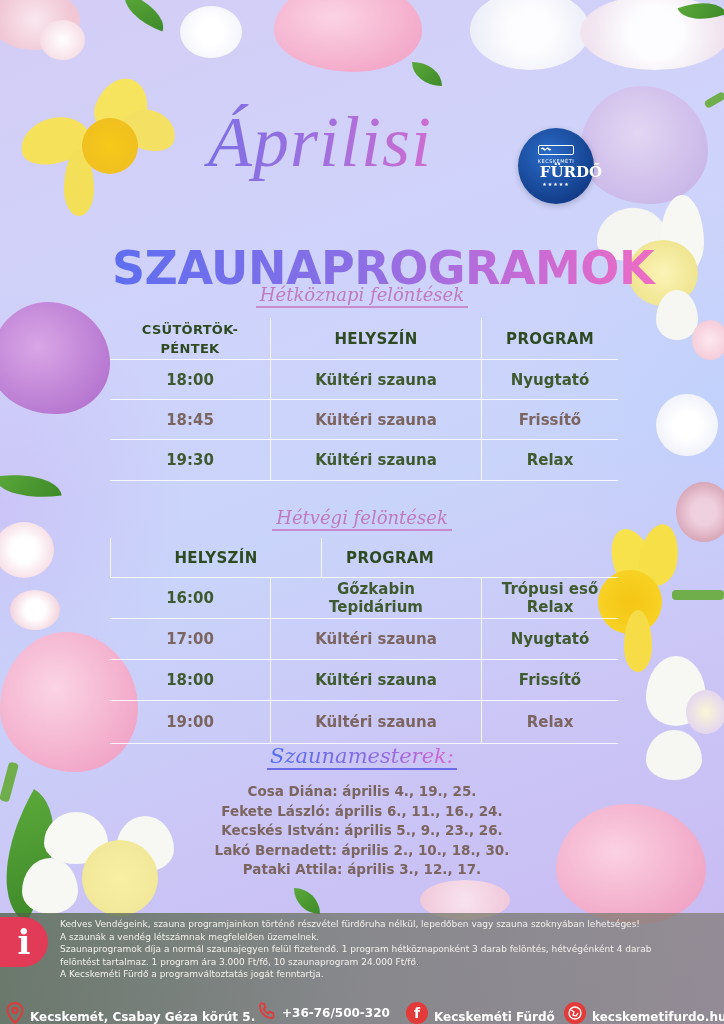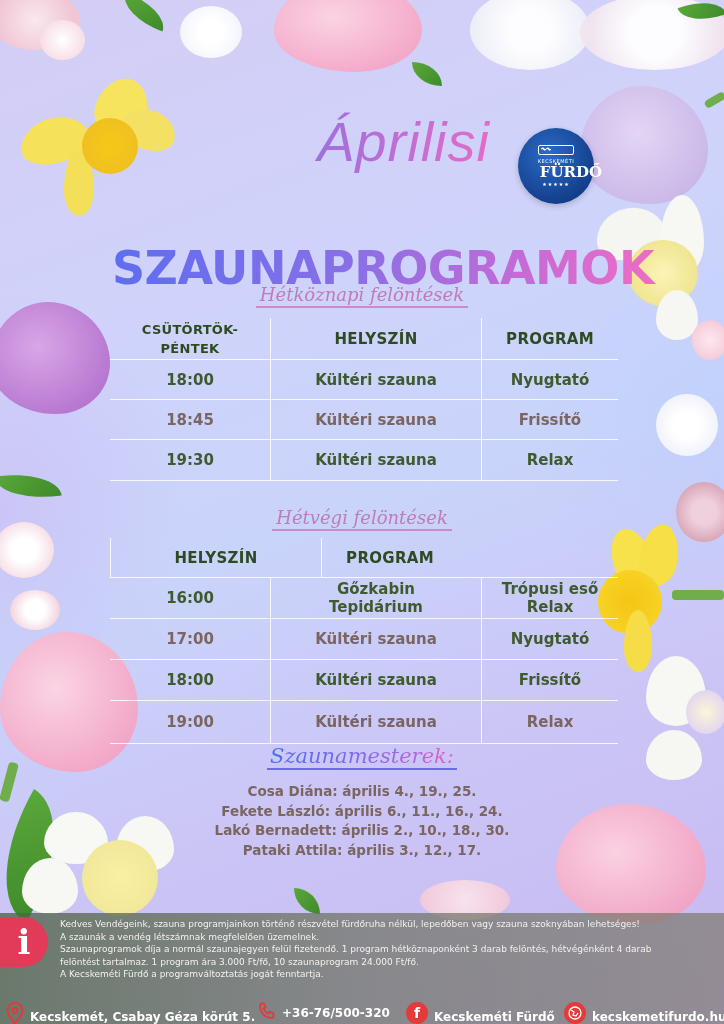--- a/index.html
+++ b/index.html
@@ -18,25 +18,25 @@
   
   .flower { position: absolute; border-radius: 50%; }
   .tulip { position: absolute; border-radius: 48% 52% 45% 55% / 55% 55% 45% 45%; }
   .petal { position: absolute; border-radius: 50% 50% 50% 50% / 60% 60% 40% 40%; }
   .leaf { position: absolute; border-radius: 0 100% 0 100%; background: linear-gradient(135deg,#5aa83a,#3e8a2a); }
   .stem { position: absolute; background: #6fae4a; border-radius: 4px; }
 
   
   .title-script {
     position: absolute; left: 150px; top: 72px; width: 340px; height: 140px;
-    font-family: Liberation Sans, sans-serif; font-style: italic; font-size: 56px; font-weight: normal;
+    font-family: Liberation Serif, serif; font-style: italic; font-size: 72px; font-weight: normal;
     letter-spacing: 1px;
     background: linear-gradient(90deg, #6b6ee8 0%, #9a70e0 45%, #e46bc8 100%);
     -webkit-background-clip: text; background-clip: text; color: transparent;
-    text-align: right; line-height: 140px;
+    text-align: center; line-height: 140px;
   }
   .title-main {
     position: absolute; left: 103px; top: 206px; width: 560px;
     font-family: "DejaVu Sans", sans-serif; font-weight: bold; font-size: 46px; letter-spacing: -0.5px;
     background: linear-gradient(90deg, #5c6ef0 0%, #8a6fe6 45%, #c56bd6 75%, #f06cc3 100%);
     -webkit-background-clip: text; background-clip: text; color: transparent;
     text-align: center; line-height: 60px; margin-top: 32px;
   }
   .logo {
     position: absolute; left: 518px; top: 128px; width: 76px; height: 76px; border-radius: 50%;
@@ -255,20 +255,21 @@
     <div class="cell c3 mauve">Relax</div>
   </div>
 </div>
 
 <div class="masters-title">
   <span>Szaunamesterek:</span>
 </div>
 <div class="masters">
   <div>Cosa Diána: április 4., 19., 25.</div>
   <div>Fekete László: április 6., 11., 16., 24.</div>
+  <div>Kecskés István: április 5., 9., 23., 26.</div>
   <div>Lakó Bernadett: április 2., 10., 18., 30.</div>
   <div>Pataki Attila: április 3., 12., 17.</div>
 </div>
 
 <div class="footer"></div>
 <div class="info-icon">i</div>
 <div class="notes">
   <div>Kedves Vendégeink, szauna programjainkon történő  részvétel fürdőruha nélkül, lepedőben vagy szauna szoknyában lehetséges!</div>
   <div>A szaunák a vendég létszámnak megfelelően üzemelnek.</div>
   <div>Szaunaprogramok díja a normál szaunajegyen felül fizetendő. 1 program hétköznaponként 3 darab felöntés, hétvégénként 4 darab</div>

